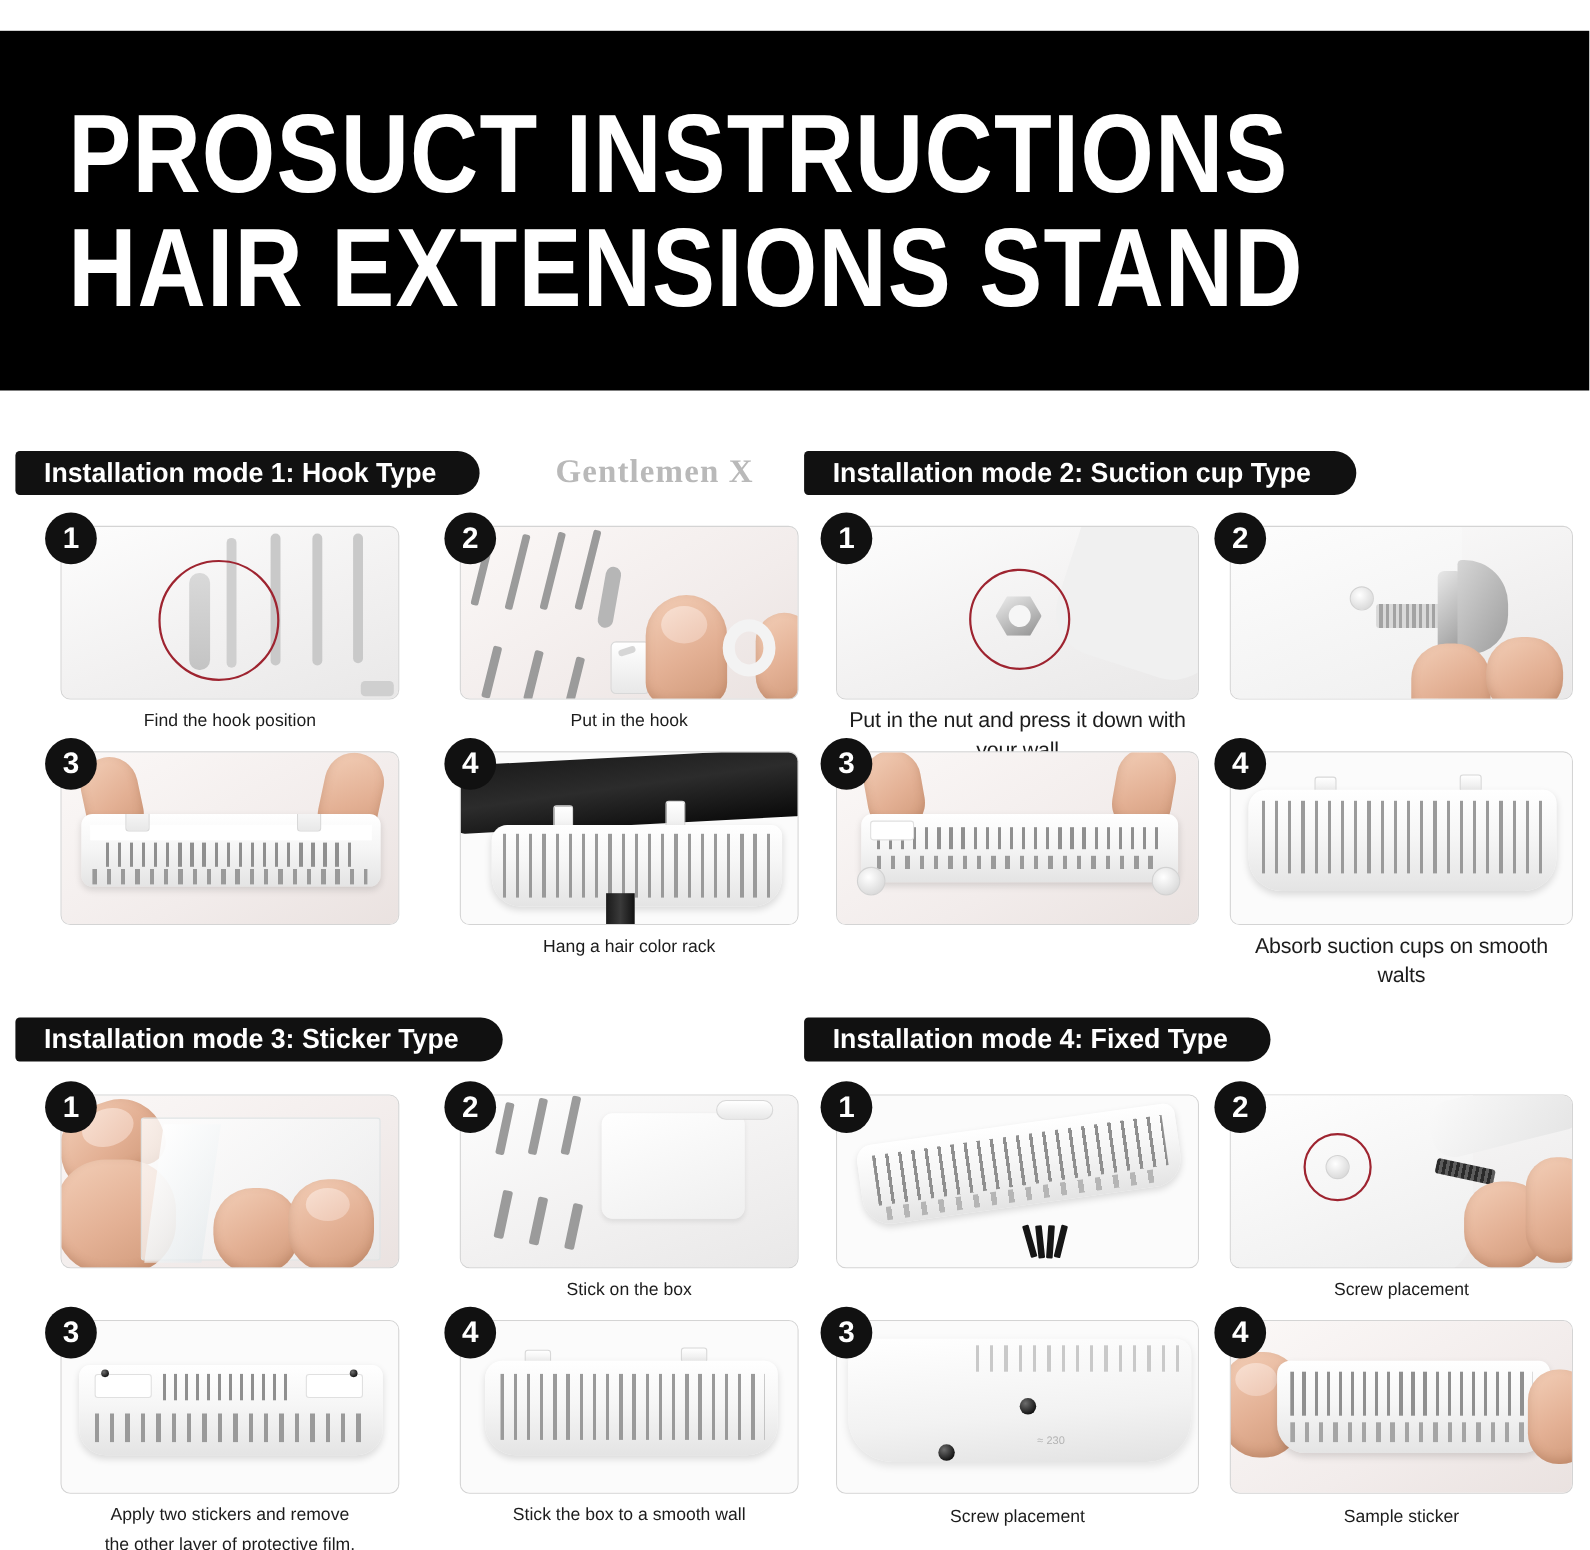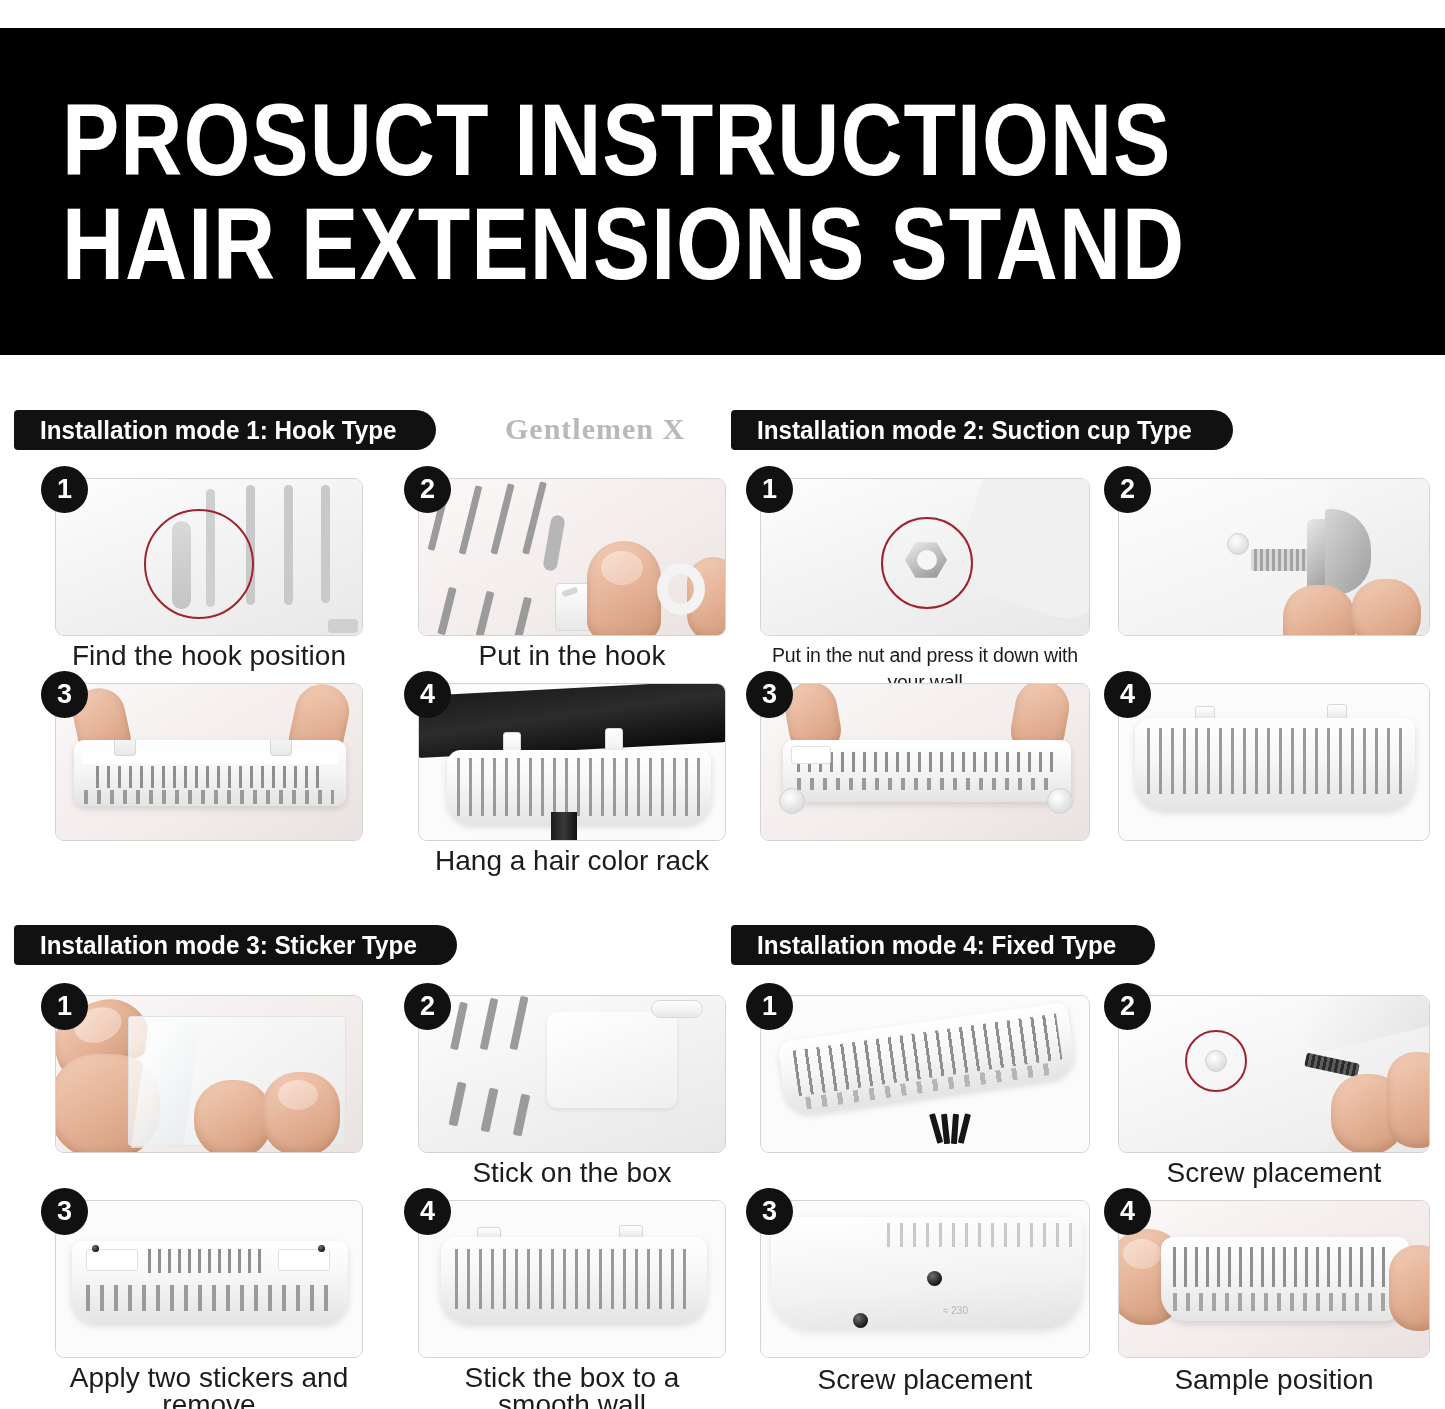--- a/index.html
+++ b/index.html
@@ -93,21 +93,21 @@
     display: flex;
     align-items: center;
     justify-content: center;
     z-index: 5;
   }
   .caption {
     position: absolute;
     width: 100%;
     text-align: center;
     font-family: "Liberation Sans", sans-serif;
-    font-size: 28px;
+    font-size: 16px;
     line-height: 27px;
     color: #1c1c1c;
     white-space: pre-line;
   }
   .caption.tight { font-size: 19.5px; letter-spacing: -0.2px; }
 
   
   .scene { position: absolute; inset: 0; }
 
   
@@ -365,20 +365,21 @@
       <div class="hook-tab" style="left:76px;top:22px;width:20px;height:16px;"></div>
       <div class="hook-tab" style="left:208px;top:20px;width:20px;height:16px;"></div>
       <div class="rack" style="left:16px;top:34px;width:280px;height:92px;border-radius:16px 12px 30px 30px;">
         <div class="slots">
           <div style="position:absolute;left:12px;top:10px;width:256px;height:66px;background:repeating-linear-gradient(90deg,#9a9a9a 0 3px,transparent 3px 12px);"></div>
         </div>
       </div>
     </div>
   </div>
   <div class="badge">4</div>
+  <div class="caption tight" style="top:164px;">Absorb suction cups on smooth walts</div>
 </div>
 
 <div class="card" style="left:55px; top:995px; width:308px; height:190px;">
   <div class="photo" style="width:308px; height:158px;">
     <div class="scene bg-warm">
       <div class="finger" style="left:-4px;top:6px;width:96px;height:66px;border-radius:40px 40px 20px 20px;transform:rotate(-18deg);"></div>
       <div class="nail" style="left:18px;top:12px;width:48px;height:34px;transform:rotate(-18deg);"></div>
       <div class="finger" style="left:-6px;top:58px;width:110px;height:104px;border-radius:46px;"></div>
       <div class="sticker-film" style="left:72px;top:20px;width:218px;height:130px;"></div>
       <div style="position:absolute;left:84px;top:26px;width:52px;height:126px;background:linear-gradient(120deg,rgba(255,255,255,0.9),rgba(225,232,235,0.6));transform:skewX(-8deg);"></div>
@@ -499,14 +500,14 @@
       <div class="rack" style="left:42px;top:36px;width:248px;height:84px;border-radius:12px 10px 26px 26px;">
         <div class="slots">
           <div style="position:absolute;left:12px;top:10px;width:220px;height:40px;background:repeating-linear-gradient(90deg,#8f8f8f 0 3px,transparent 3px 11px);"></div>
           <div style="position:absolute;left:12px;top:56px;width:220px;height:18px;background:repeating-linear-gradient(90deg,#a5a5a5 0 4px,transparent 4px 13px);"></div>
         </div>
       </div>
       <div class="finger" style="left:270px;top:44px;width:58px;height:86px;border-radius:28px;"></div>
     </div>
   </div>
   <div class="badge">4</div>
-  <div class="caption" style="top:166px;">Sample position</div>
+  <div class="caption" style="top:166px;">Sample sticker</div>
 </div>
 
 </body></html>

